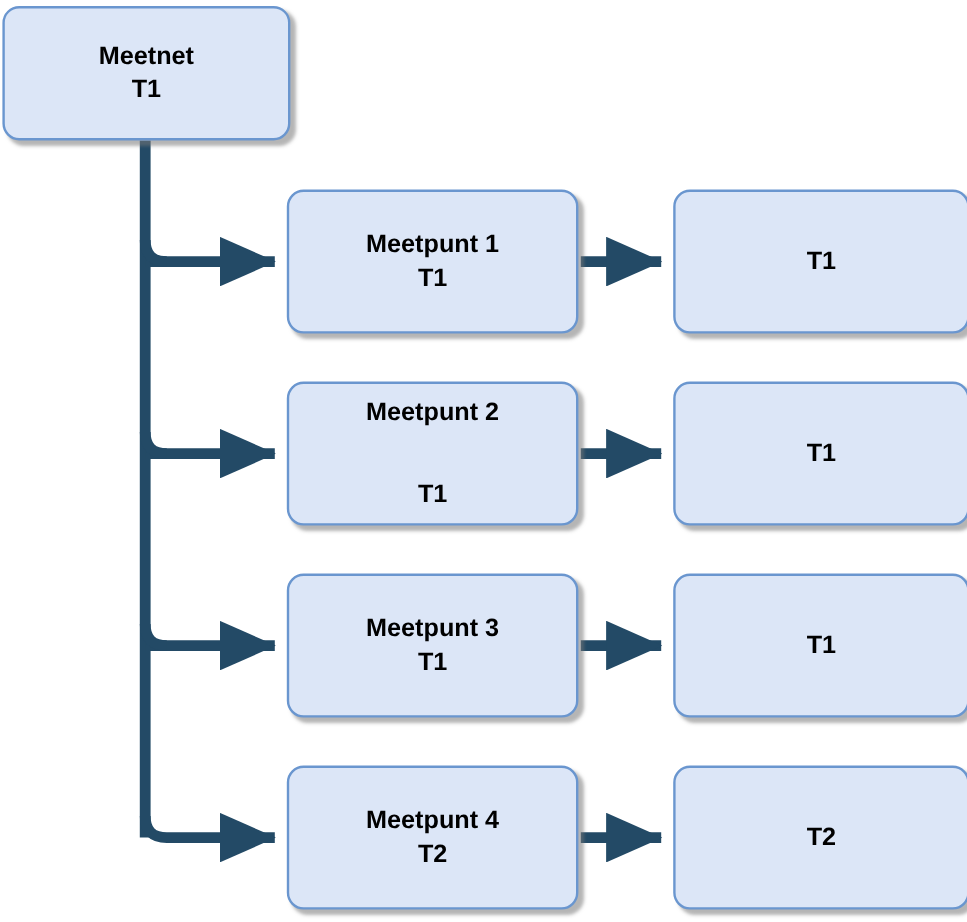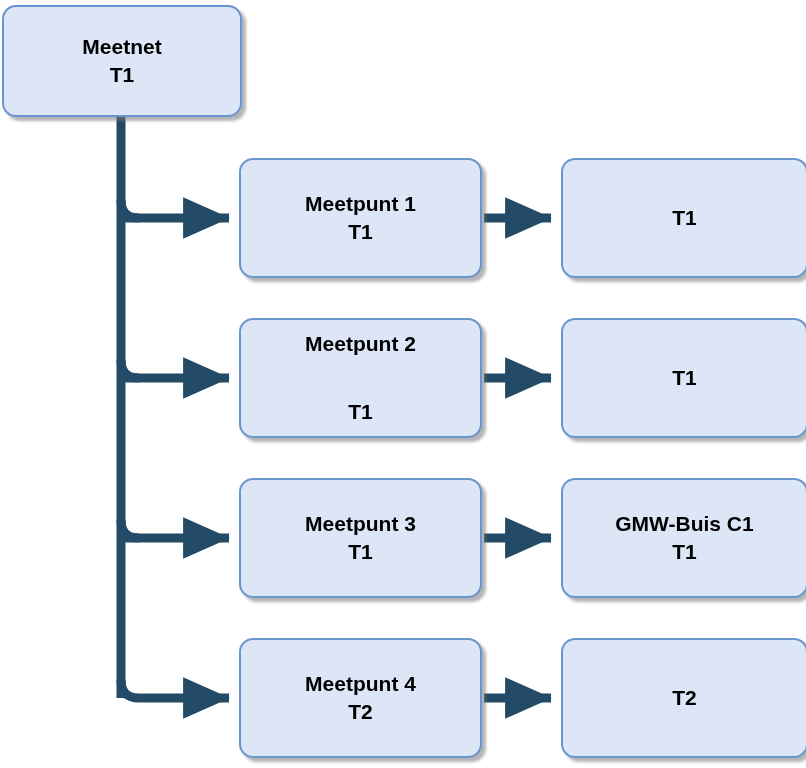--- a/index.html
+++ b/index.html
@@ -131,21 +131,20 @@
   </div>
   <div class="node node-right row-2">
     <span class="node-version">T1</span>
   </div>
 
   <div class="node node-mid row-3">
     <span class="node-label">Meetpunt 3</span>
     <span class="node-version">T1</span>
   </div>
   <div class="node node-right row-3">
-    <span class="node-label">GMW-Buis C1</span>
     <span class="node-version">T1</span>
   </div>
 
   <div class="node node-mid row-4">
     <span class="node-label">Meetpunt 4</span>
     <span class="node-version">T2</span>
   </div>
   <div class="node node-right row-4">
     <span class="node-version">T2</span>
   </div>

